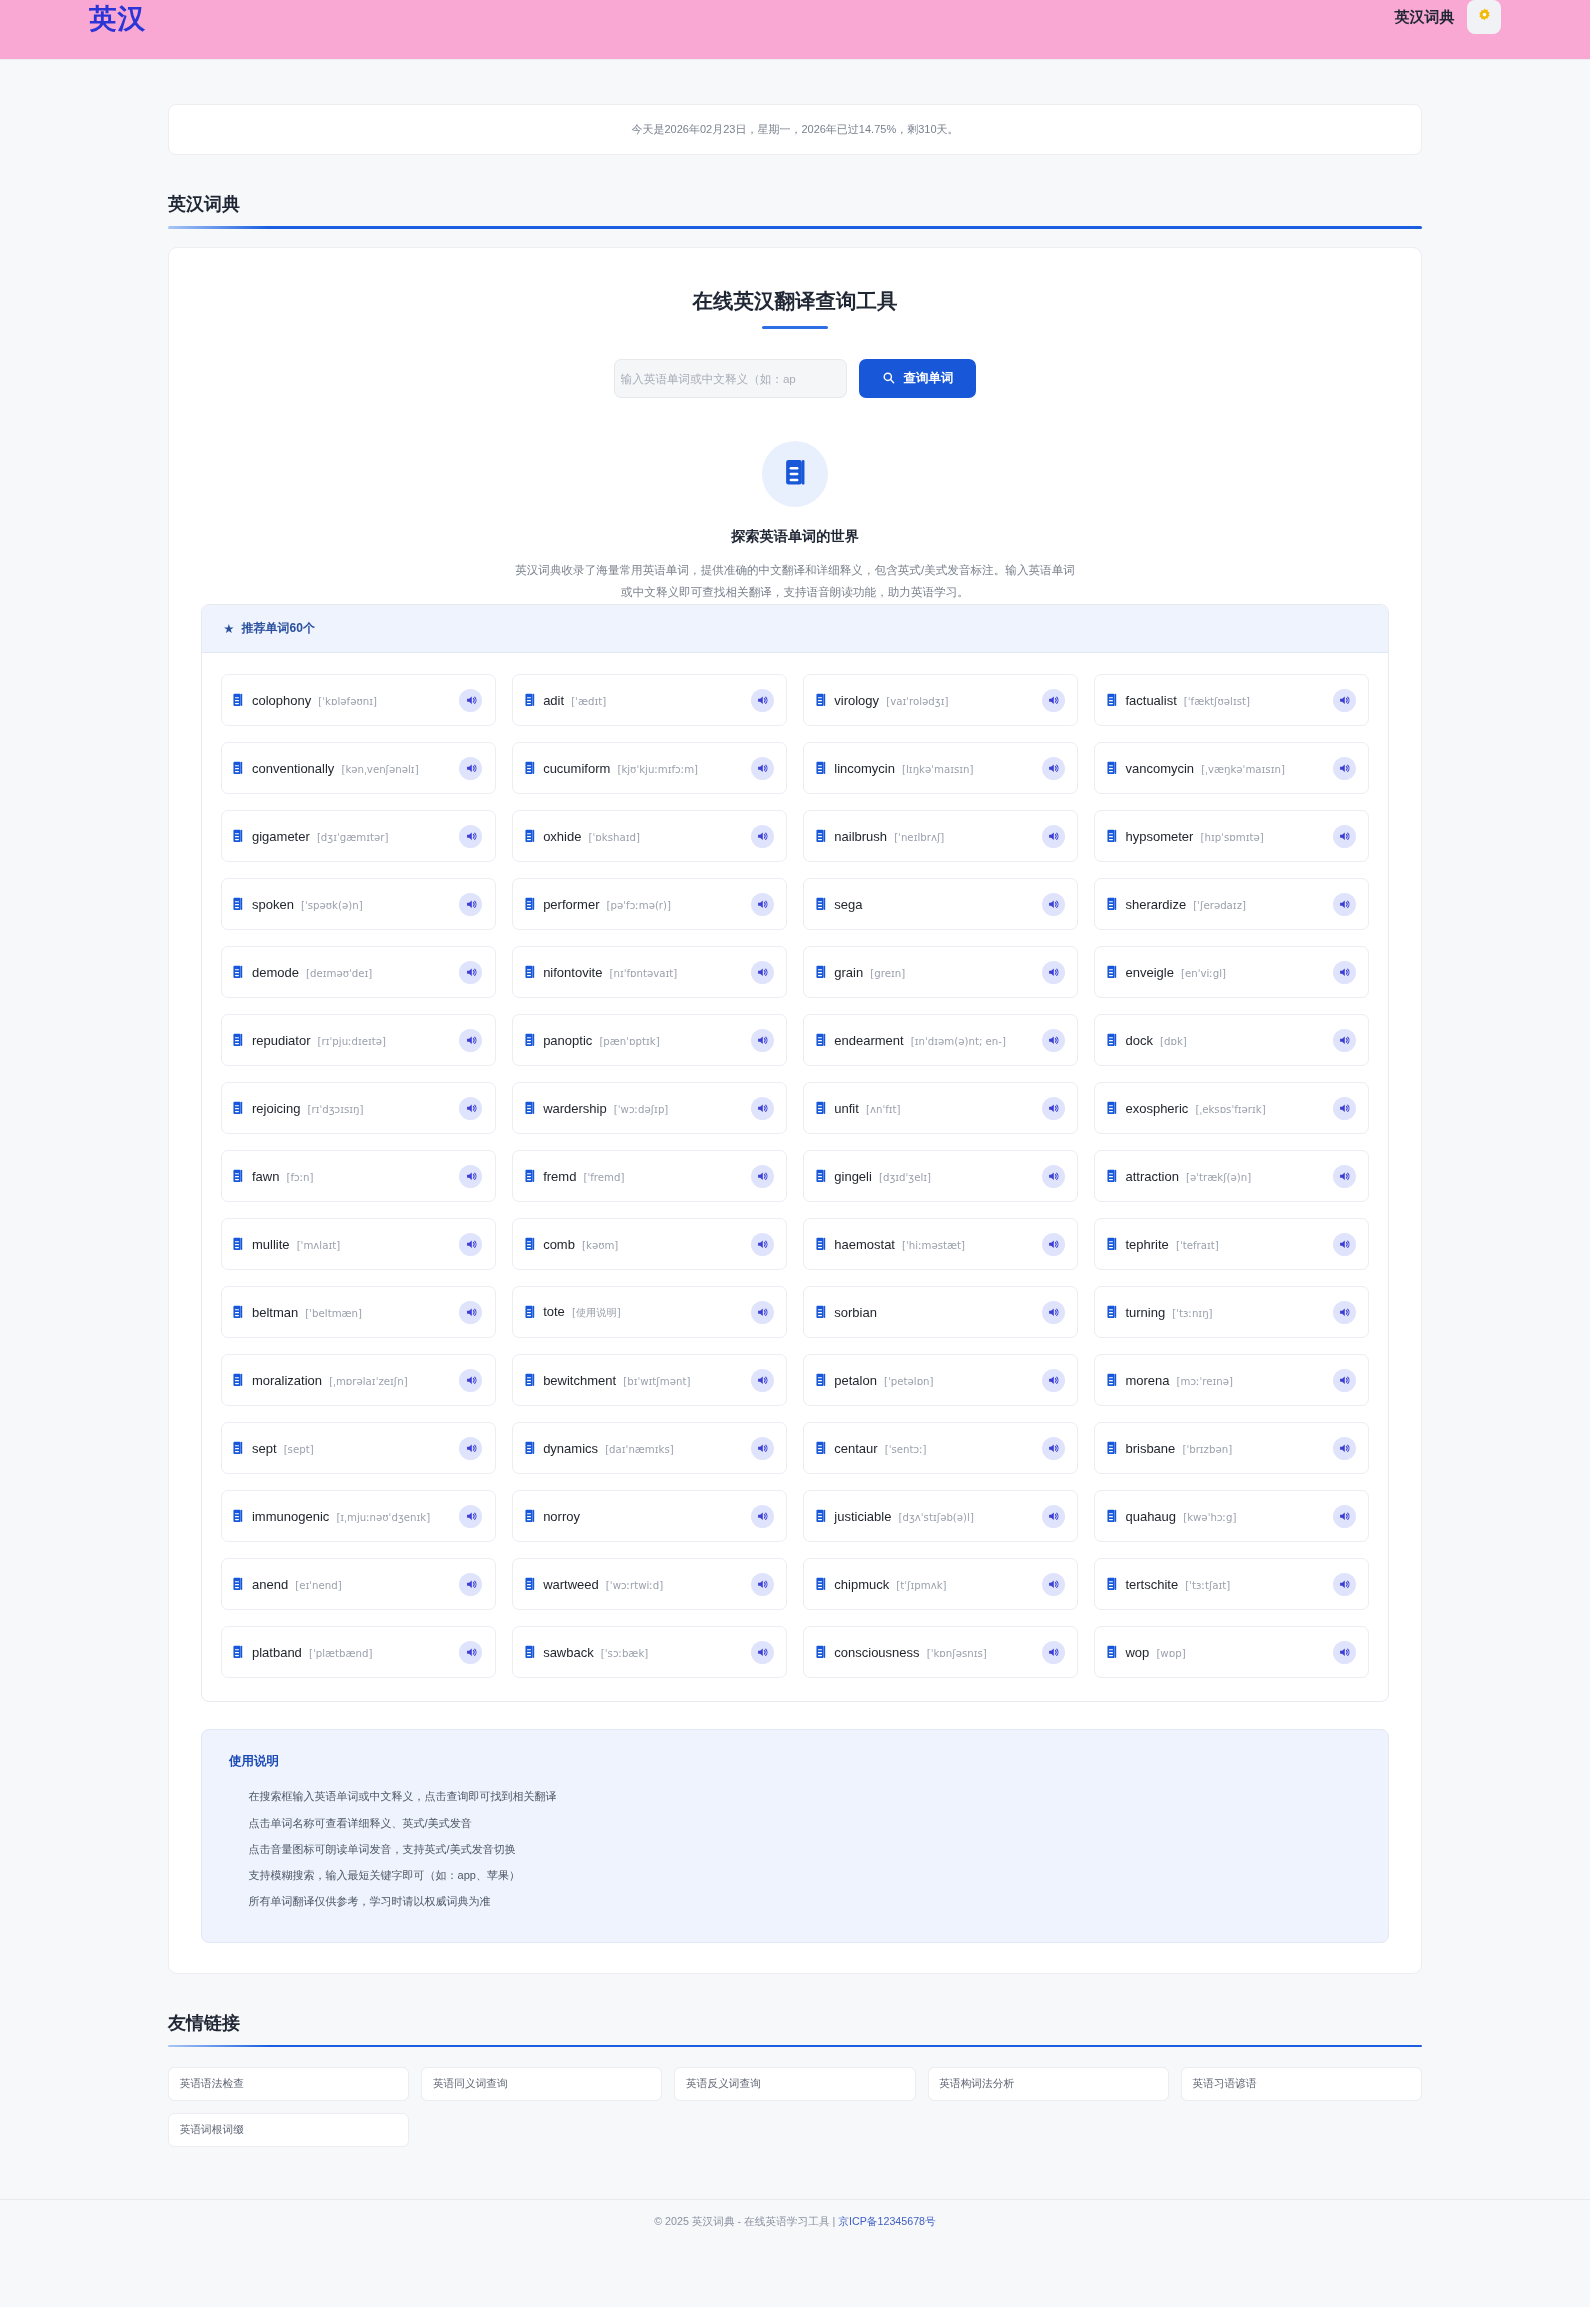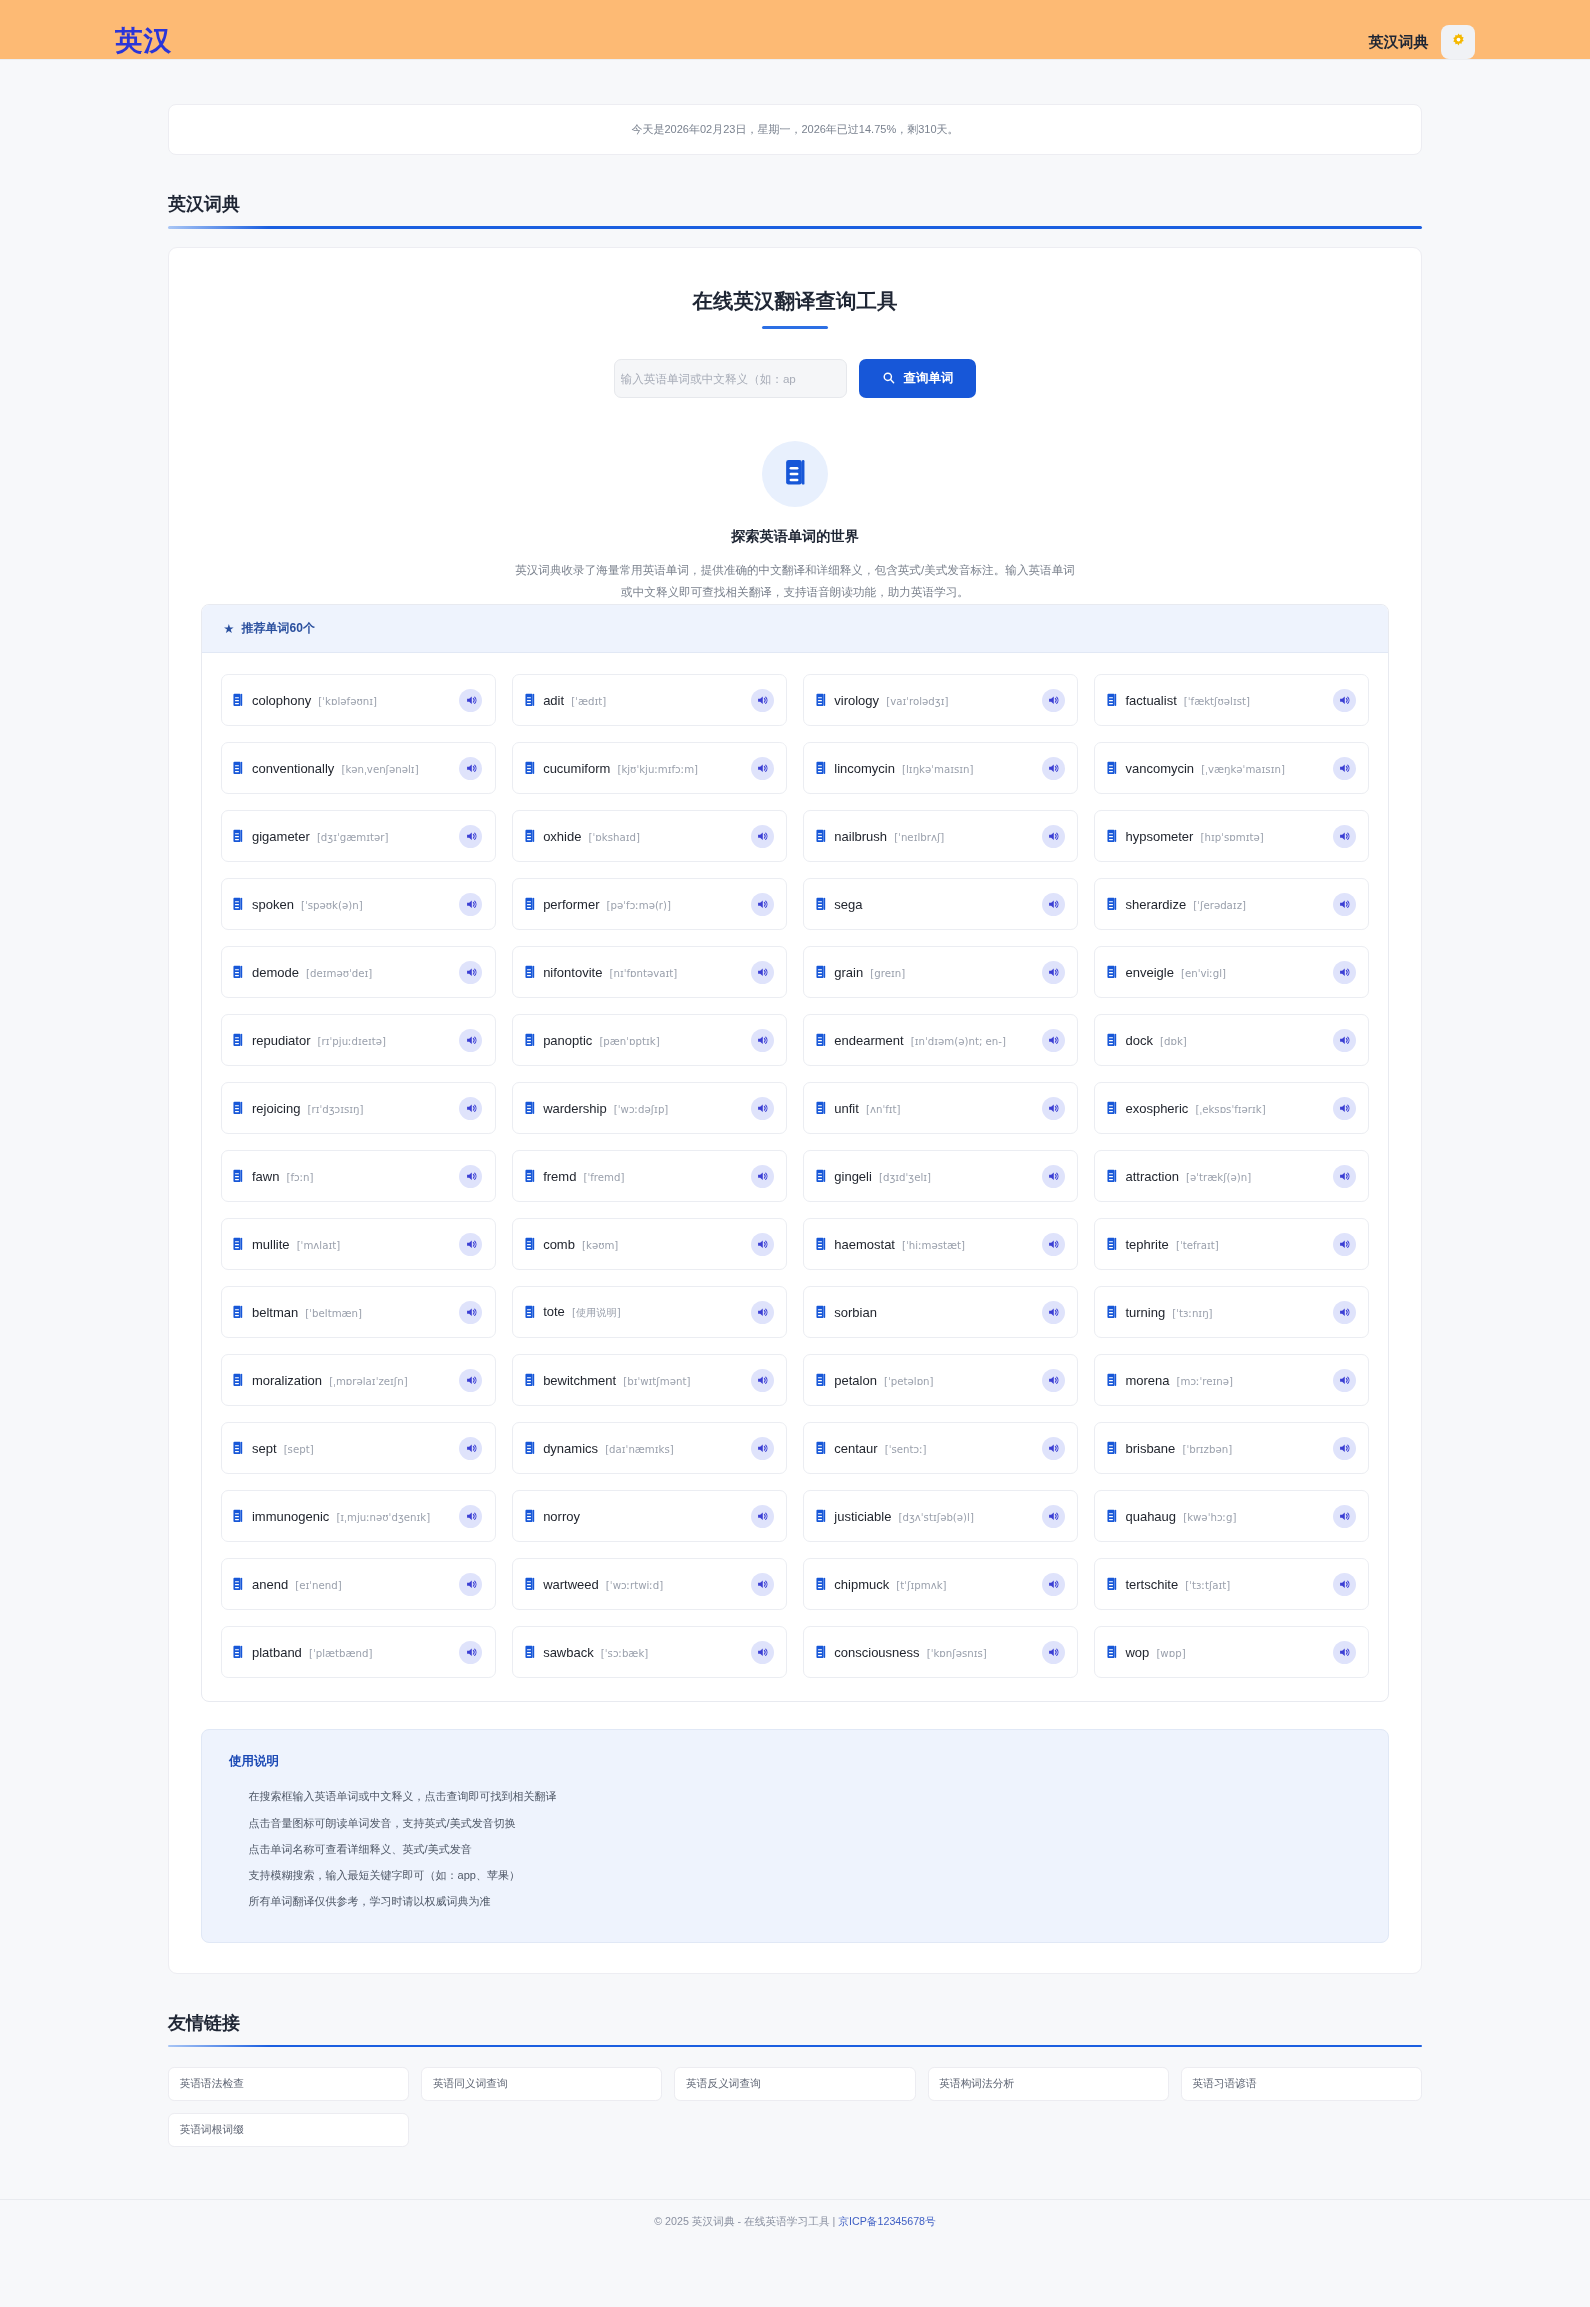--- a/index.html
+++ b/index.html
@@ -6,26 +6,26 @@
   html, body {
     width: 1590px;
     background: #f7f8fa;
     font-family: "Liberation Sans", "DejaVu Sans", sans-serif;
     color: #333;
   }
   body { padding-bottom: 0; }
 
   
   .site-header {
-    background: #fdba74;
+    background: #f9a8d4;
     height: 60px;
     border-bottom: 0.9px solid #eceef1;
     display: flex;
-    align-items: flex-end;
-    padding: 0 115px;
+    align-items: flex-start;
+    padding: 0 89px;
     justify-content: space-between;
   }
   .logo {
     font-size: 27.6px;
     font-weight: 700;
     color: #2a35d8;
     letter-spacing: 0.9px;
     font-family: "DejaVu Sans", sans-serif;
   }
   .header-right { display: flex; align-items: center; gap: 12.5px; }
@@ -1641,22 +1641,22 @@
               </svg>
             </span>
           </div>
         </div>
     </div>
 
     <div class="usage">
       <div class="usage-title">使用说明</div>
       <ul id="usage-list">
           <li>在搜索框输入英语单词或中文释义，点击查询即可找到相关翻译</li>
+          <li>点击单词名称可查看详细释义、英式/美式发音</li>
           <li>点击音量图标可朗读单词发音，支持英式/美式发音切换</li>
-          <li>点击单词名称可查看详细释义、英式/美式发音</li>
           <li>支持模糊搜索，输入最短关键字即可（如：app、苹果）</li>
           <li>所有单词翻译仅供参考，学习时请以权威词典为准</li>
         </ul>
     </div>
 
   </div>
 
   <div class="section-head">友情链接</div>
   <div class="links-grid" id="links-grid">
       <div class="link-chip">英语语法检查</div>

